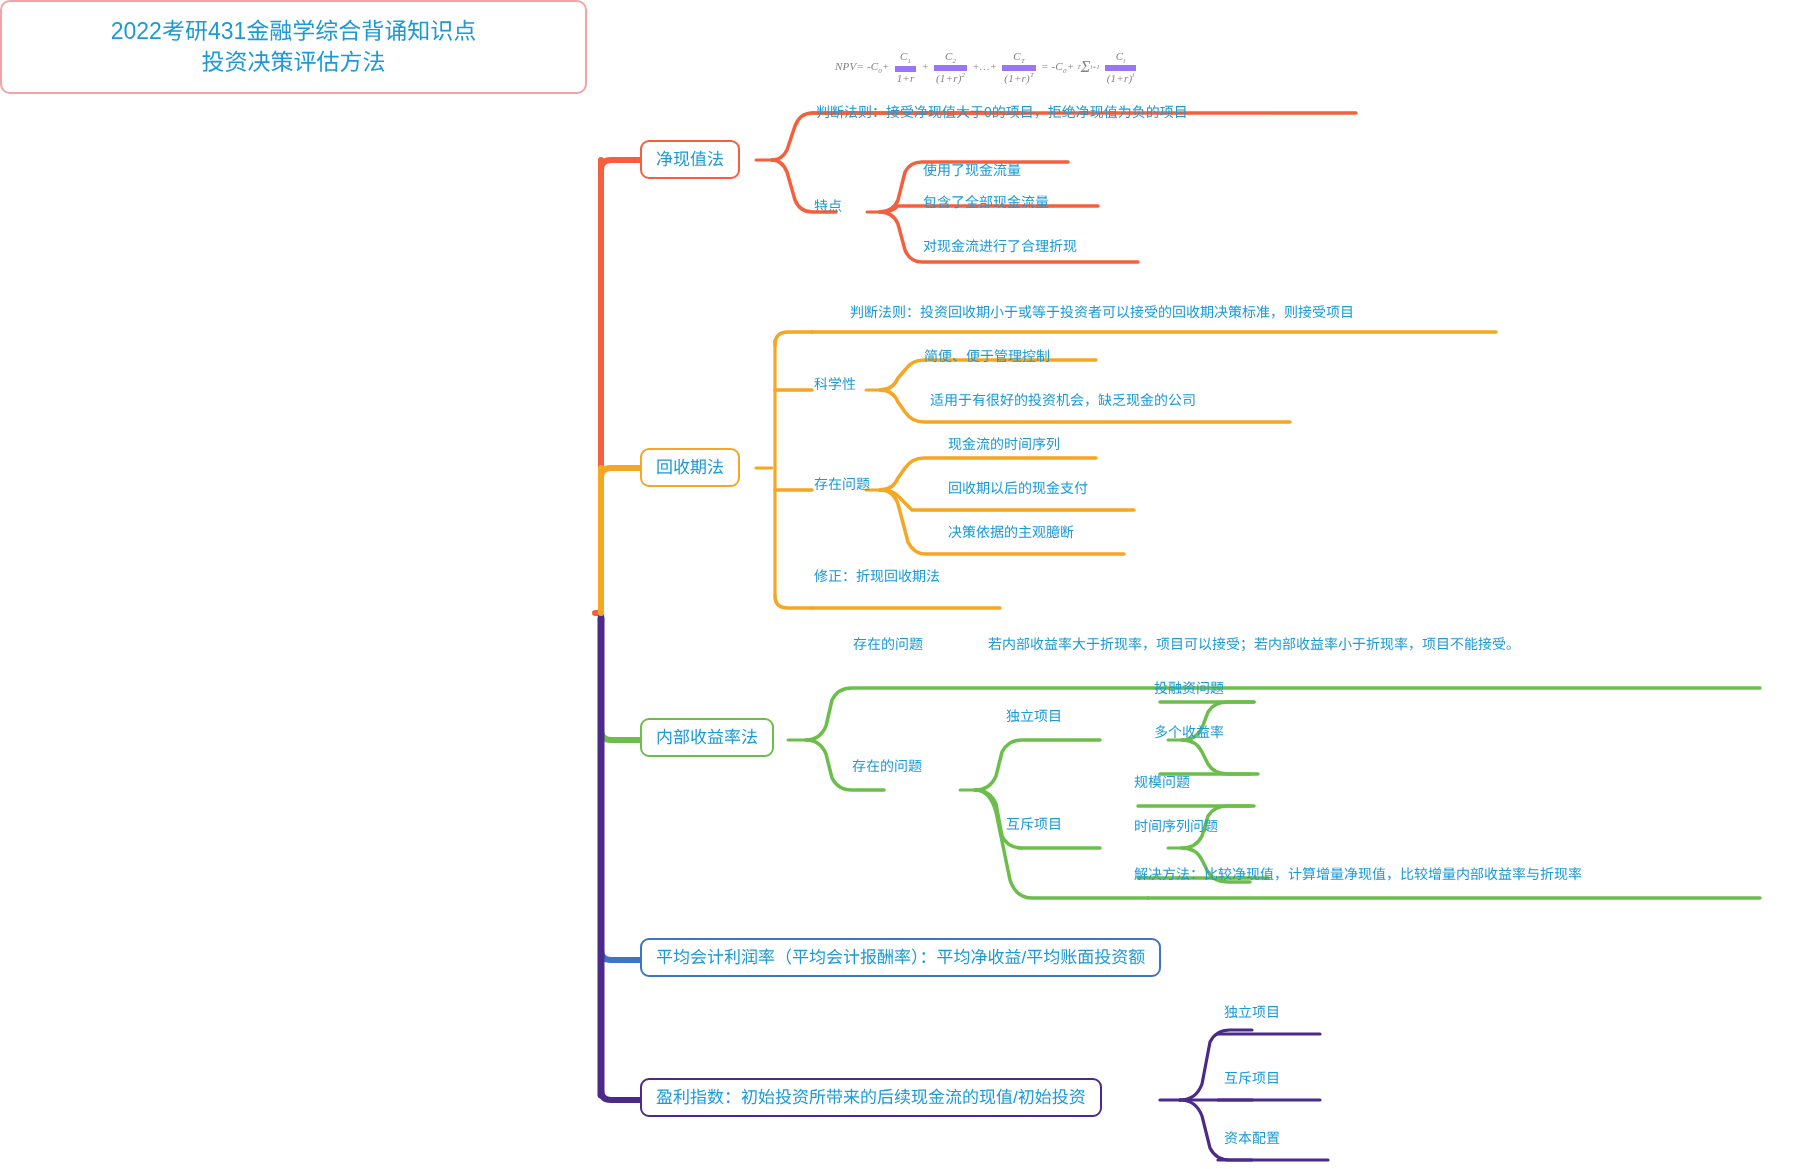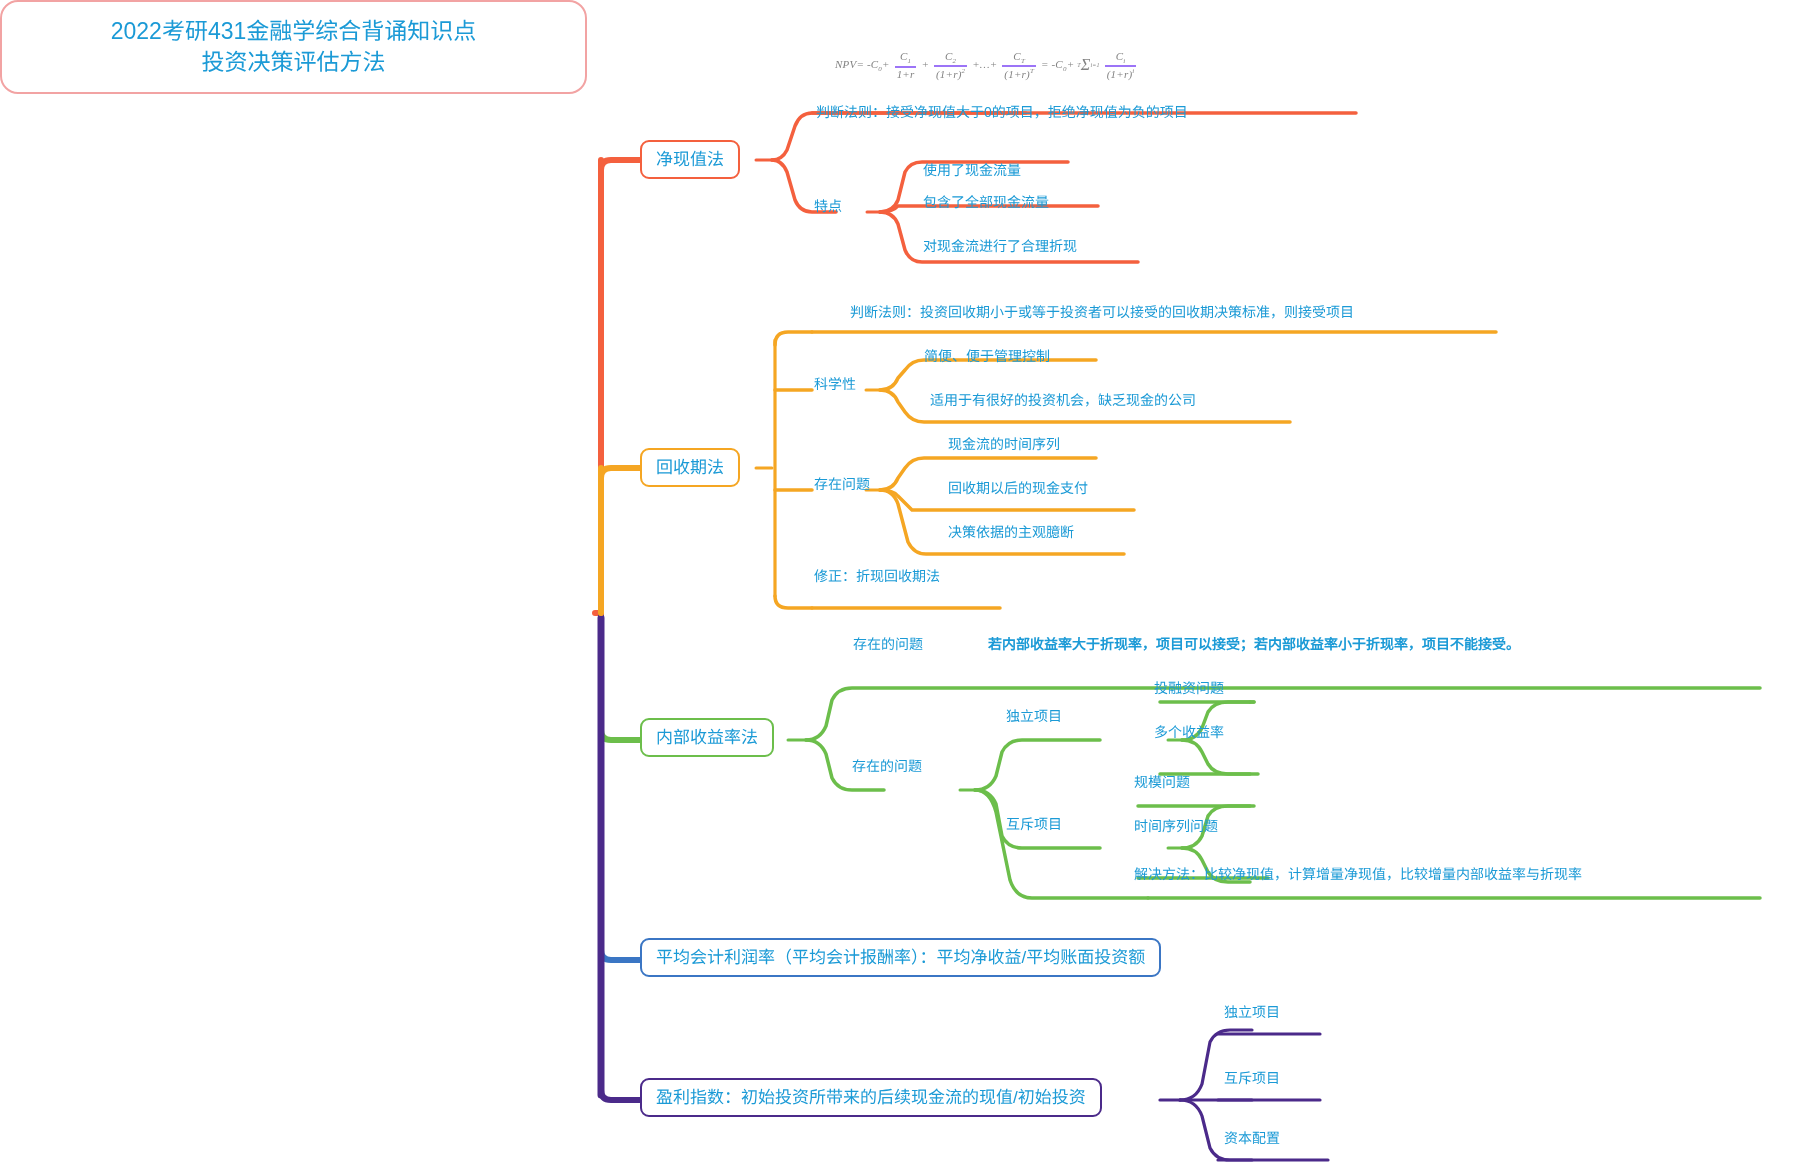--- a/index.html
+++ b/index.html
@@ -28,21 +28,21 @@
     border-radius:9px;
     background:#ffffff;
     font-size:17px;
     padding:7px 14px;
     text-align:center;
   }
 
   
   .central{
     border:2px solid #f2a3a3;
-    border-radius:18px;
+    border-radius:10px;
     background:#ffffff;
     font-size:23px;
     line-height:1.35;
     padding:14px 20px;
     text-align:center;
     color:#1b9ad6;
     white-space:nowrap;
   }
 
   
@@ -58,21 +58,21 @@
     font-family:"Liberation Serif","DejaVu Serif",serif;
     font-style:italic;
     font-size:11px;
     white-space:nowrap;
     letter-spacing:.2px;
     opacity:.85;
   }
   .formula sub{font-size:7px;}
   .formula sup{font-size:7px;}
   .frac{display:inline-block;vertical-align:middle;text-align:center;margin:0 2px;}
-  .frac .num{display:block;border-bottom:2px solid #8b5cf6;padding:0 2px;line-height:1.15;font-family:Liberation Serif, serif;}
+  .frac .num{display:block;border-bottom:6px solid #8b5cf6;padding:0 2px;line-height:1.15;font-family:Liberation Serif, serif;}
   .frac .den{display:block;padding:0 2px;line-height:1.15;}
   .sigma{font-size:16px;vertical-align:middle;display:inline-block;line-height:.8;}
   .sigmawrap{display:inline-block;text-align:center;vertical-align:middle;font-size:6px;line-height:1;}
 </style>
 </head>
 <body>
 
 <div id="canvas">
 
   <svg class="edges" viewBox="0 0 1803 1169" xmlns="http://www.w3.org/2000/svg">
@@ -238,21 +238,21 @@
     <span>修正：折现回收期法</span>
   </div>
 
   <div class="node boxed c-green" style="left:640px;top:718px;">
     <span>内部收益率法</span>
   </div>
 
   <div class="node plain" style="left:851px;top:636px;">
     <span>存在的问题</span>
   </div>
-  <div class="node plain" style="left:986px;top:636px;font-weight:bold;">
+  <div class="node plain" style="left:986px;top:636px;">
     <span>若内部收益率大于折现率，项目可以接受；若内部收益率小于折现率，项目不能接受。</span>
   </div>
 
   <div class="node plain" style="left:850px;top:758px;">
     <span>存在的问题</span>
   </div>
 
   <div class="node plain" style="left:1004px;top:708px;">
     <span>独立项目</span>
   </div>

